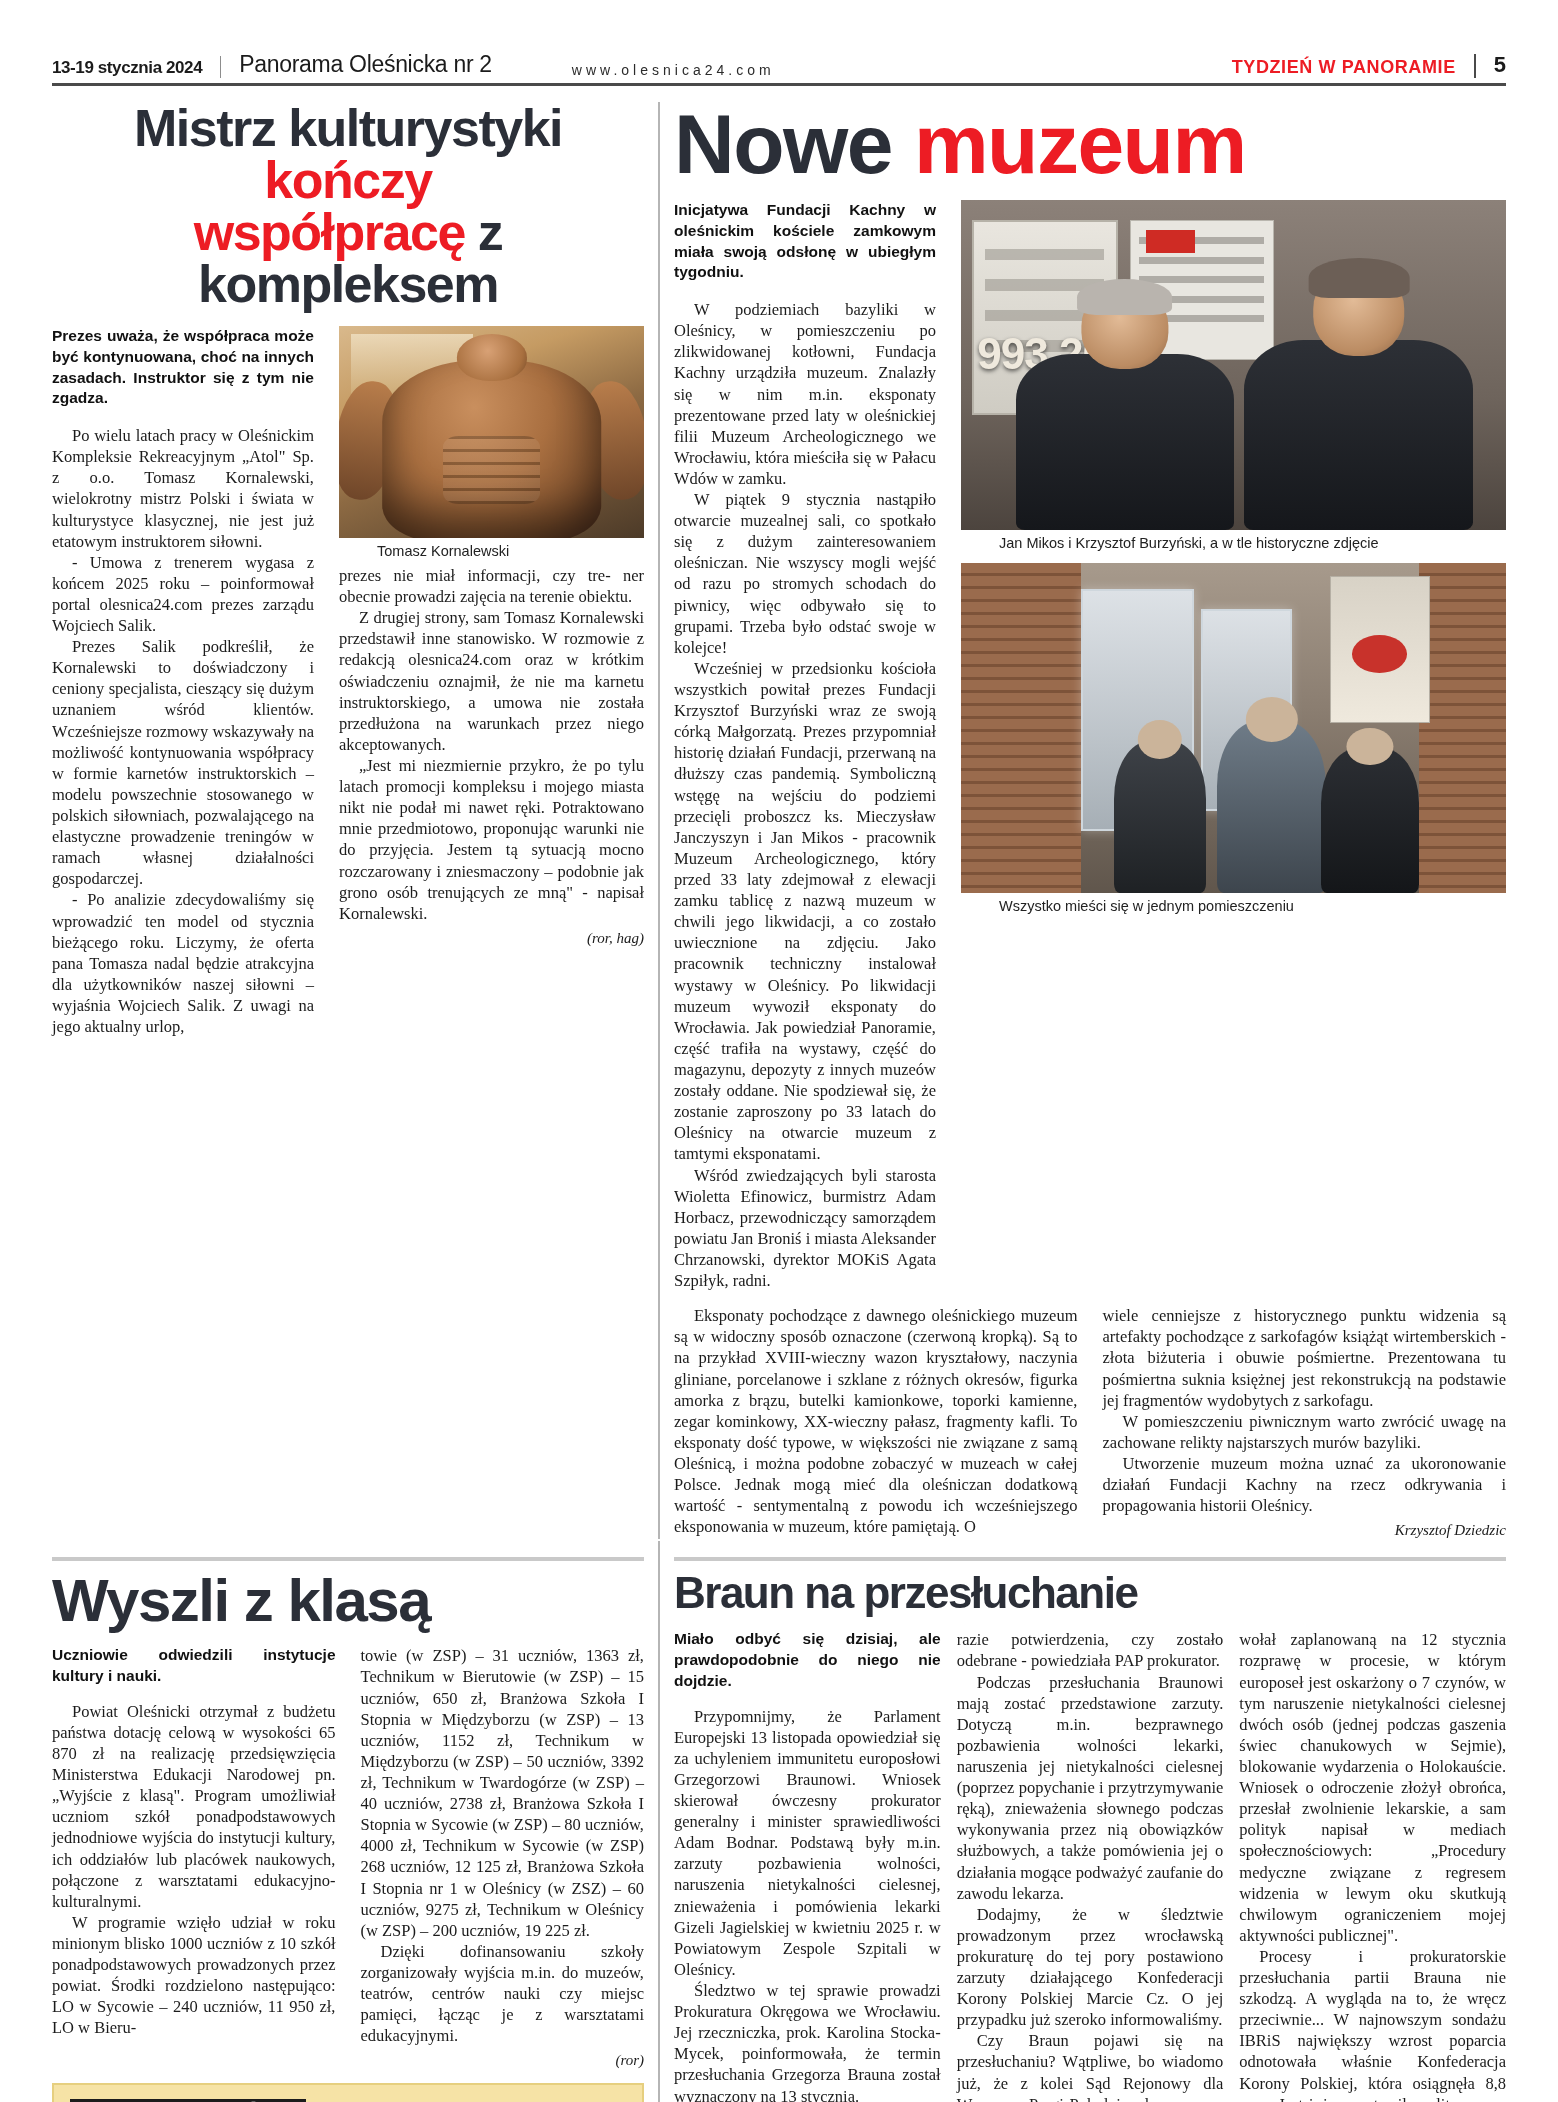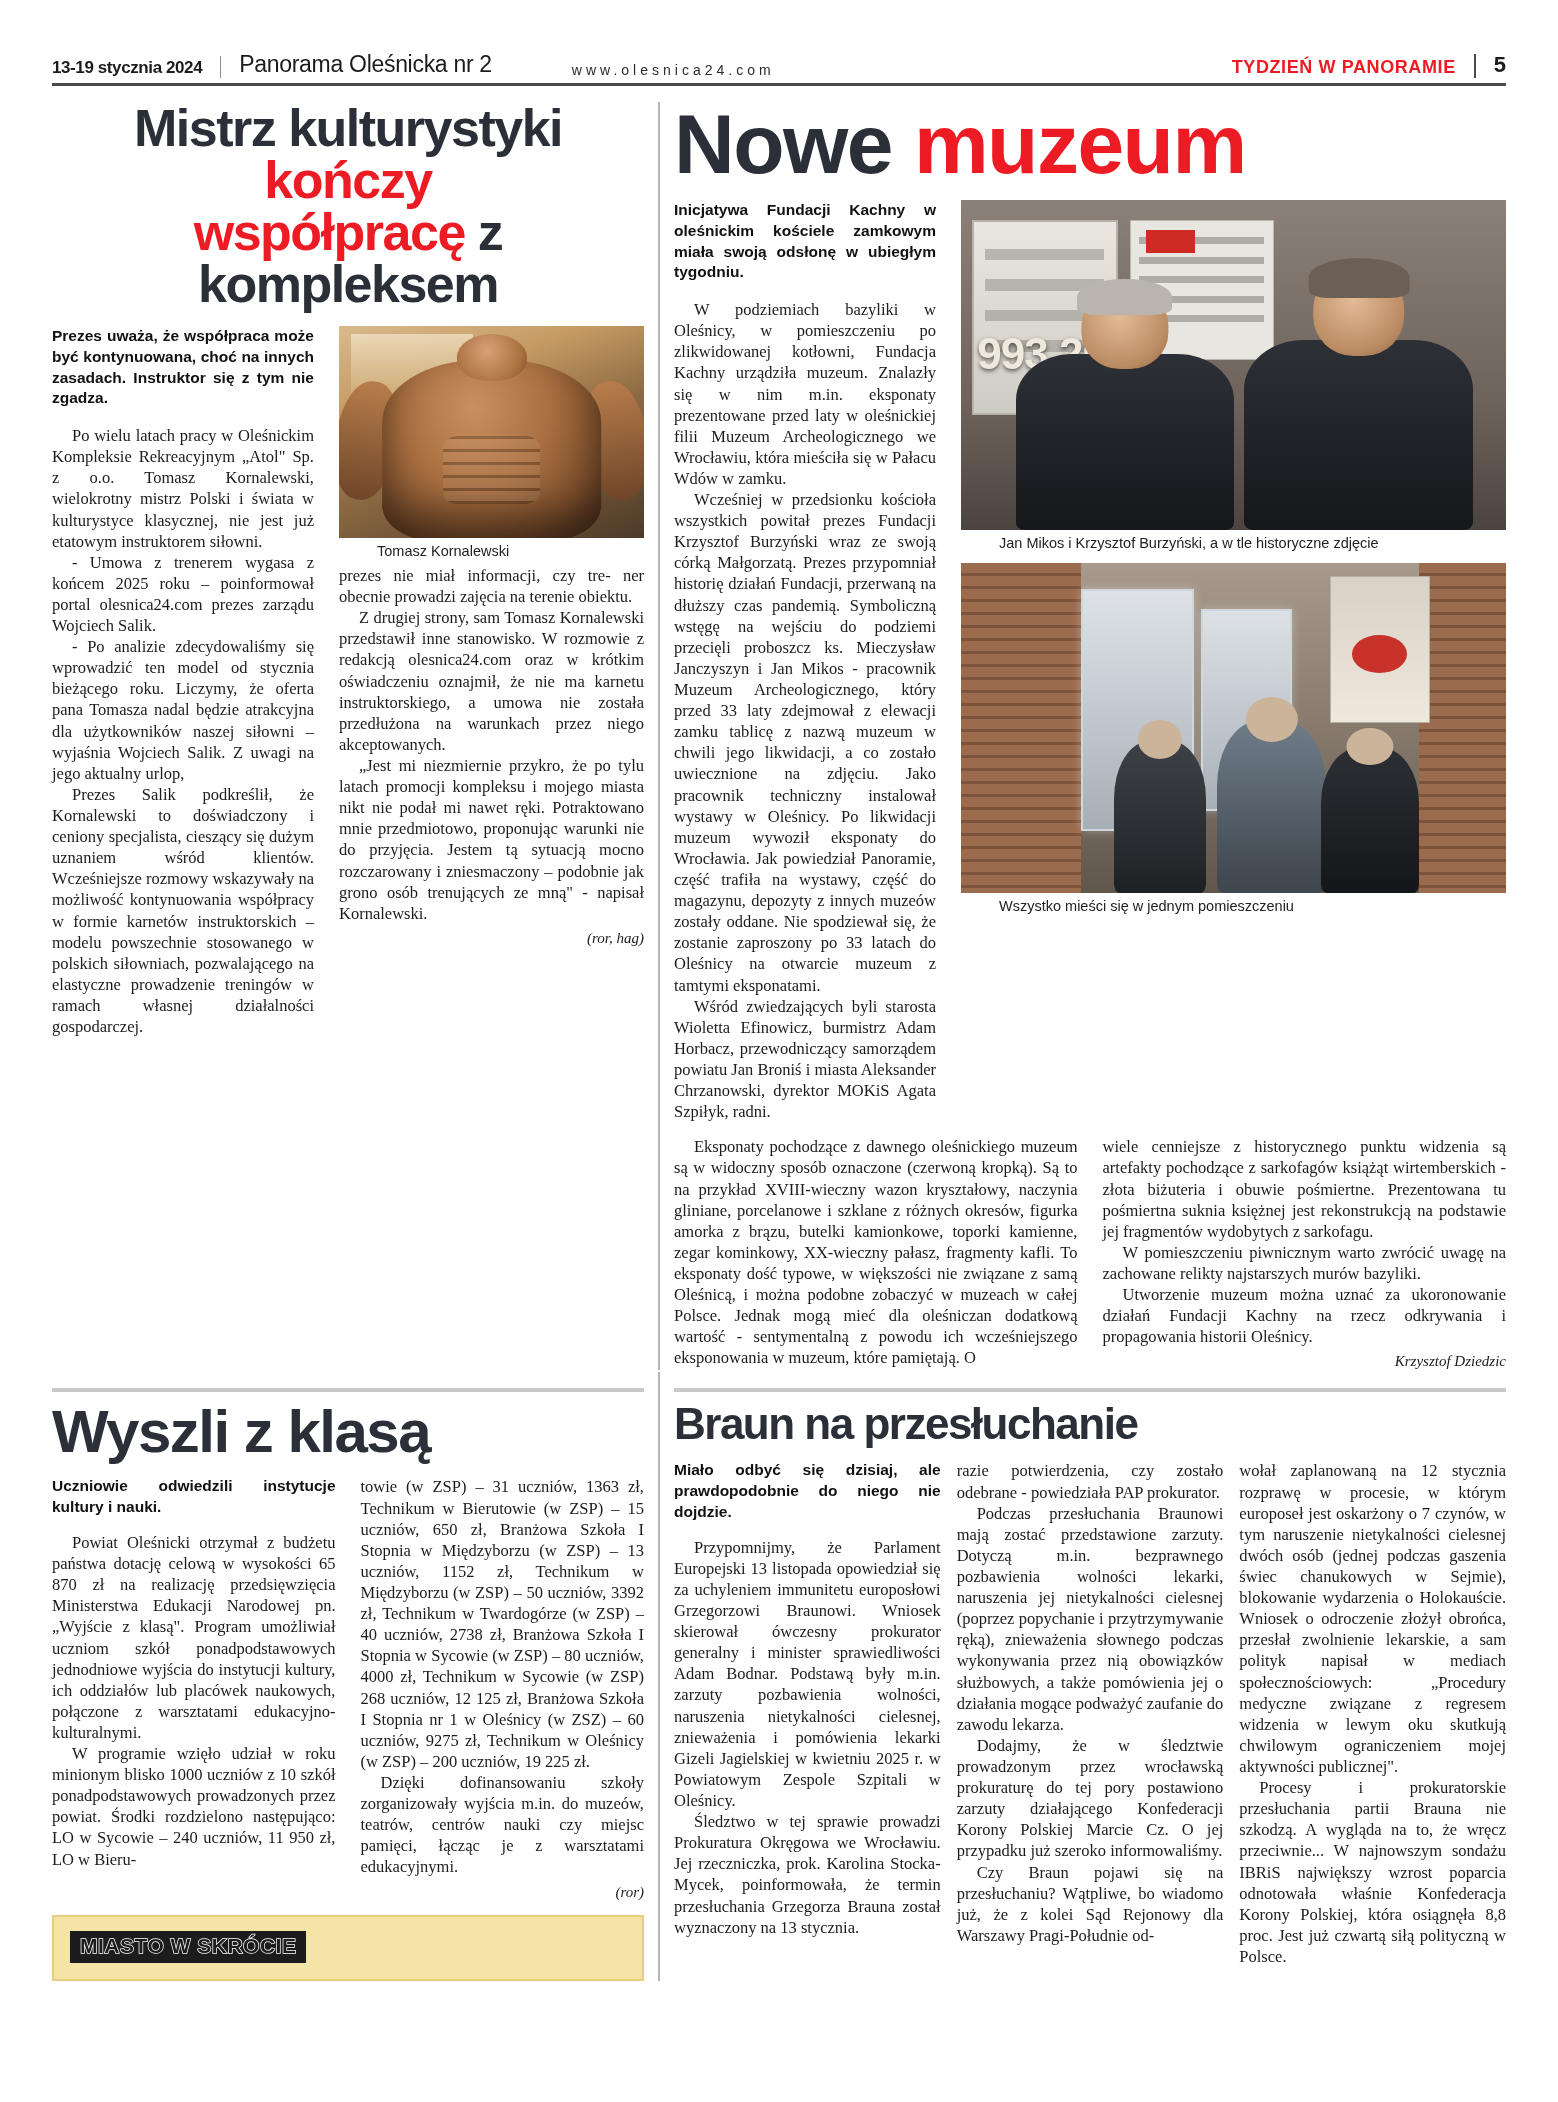--- a/index.html
+++ b/index.html
@@ -148,22 +148,22 @@
         <span>Mistrz kulturystyki </span><span class="red">kończy</span><br>
         <span class="red">współpracę</span><span> z kompleksem</span>
       </h1>
 
       <div class="cols2" style="margin-top:16px;">
         <div style="flex:0 0 262px;">
           <div class="lede">Prezes uważa, że współpraca może być kontynuowana, choć na innych zasadach. Instruktor się z tym nie zgadza.</div>
           <div class="body-txt" style="margin-top:16px;">
             <p>Po wielu latach pracy w Oleśnickim Kompleksie Rekreacyjnym „Atol" Sp. z o.o. Tomasz Kornalewski, wielokrotny mistrz Polski i świata w kulturystyce klasycznej, nie jest już etatowym instruktorem siłowni.</p>
             <p>- Umowa z trenerem wygasa z końcem 2025 roku – poinformował portal olesnica24.com prezes zarządu Wojciech Salik.</p>
+            <p>Prezes Salik podkreślił, że Kornalewski to doświadczony i ceniony specjalista, cieszący się dużym uznaniem wśród klientów. Wcześniejsze rozmowy wskazywały na możliwość kontynuowania współpracy w formie karnetów instruktorskich – modelu powszechnie stosowanego w polskich siłowniach, pozwalającego na elastyczne prowadzenie treningów w ramach własnej działalności gospodarczej.</p>
             <p>- Po analizie zdecydowaliśmy się wprowadzić ten model od stycznia bieżącego roku. Liczymy, że oferta pana Tomasza nadal będzie atrakcyjna dla użytkowników naszej siłowni – wyjaśnia Wojciech Salik. Z uwagi na jego aktualny urlop,</p>
-            <p>Prezes Salik podkreślił, że Kornalewski to doświadczony i ceniony specjalista, cieszący się dużym uznaniem wśród klientów. Wcześniejsze rozmowy wskazywały na możliwość kontynuowania współpracy w formie karnetów instruktorskich – modelu powszechnie stosowanego w polskich siłowniach, pozwalającego na elastyczne prowadzenie treningów w ramach własnej działalności gospodarczej.</p>
           </div>
         </div>
         <div>
           <div class="photo ph1" style="height:212px;">
             <div class="sky"></div>
               <div class="win"></div>
             <div class="arm-l"></div>
               <div class="arm-r"></div>
             <div class="torso"></div>
               <div class="abs"></div>
@@ -185,20 +185,21 @@
     <div class="right-col">
       <h1 class="hl hl-b">
         <span>Nowe </span><span class="red">muzeum</span>
       </h1>
 
       <div class="cols2" style="margin-top:14px;">
         <div style="flex:0 0 262px;">
           <div class="lede">Inicjatywa Fundacji Kachny w oleśnickim kościele zamkowym miała swoją odsłonę w ubiegłym tygodniu.</div>
           <div class="body-txt" style="margin-top:16px;">
             <p>W podziemiach bazyliki w Oleśnicy, w pomieszczeniu po zlikwidowanej kotłowni, Fundacja Kachny urządziła muzeum. Znalazły się w nim m.in. eksponaty prezentowane przed laty w oleśnickiej filii Muzeum Archeologicznego we Wrocławiu, która mieściła się w Pałacu Wdów w zamku.</p>
+            <p>W piątek 9 stycznia nastąpiło otwarcie muzealnej sali, co spotkało się z dużym zainteresowaniem oleśniczan. Nie wszyscy mogli wejść od razu po stromych schodach do piwnicy, więc odbywało się to grupami. Trzeba było odstać swoje w kolejce!</p>
             <p>Wcześniej w przedsionku kościoła wszystkich powitał prezes Fundacji Krzysztof Burzyński wraz ze swoją córką Małgorzatą. Prezes przypomniał historię działań Fundacji, przerwaną na dłuższy czas pandemią. Symboliczną wstęgę na wejściu do podziemi przecięli proboszcz ks. Mieczysław Janczyszyn i Jan Mikos - pracownik Muzeum Archeologicznego, który przed 33 laty zdejmował z elewacji zamku tablicę z nazwą muzeum w chwili jego likwidacji, a co zostało uwiecznione na zdjęciu. Jako pracownik techniczny instalował wystawy w Oleśnicy. Po likwidacji muzeum wywoził eksponaty do Wrocławia. Jak powiedział Panoramie, część trafiła na wystawy, część do magazynu, depozyty z innych muzeów zostały oddane. Nie spodziewał się, że zostanie zaproszony po 33 latach do Oleśnicy na otwarcie muzeum z tamtymi eksponatami.</p>
             <p>Wśród zwiedzających byli starosta Wioletta Efinowicz, burmistrz Adam Horbacz, przewodniczący samorządem powiatu Jan Broniś i miasta Aleksander Chrzanowski, dyrektor MOKiS Agata Szpiłyk, radni.</p>
           </div>
         </div>
         <div>
           <div class="photo ph2" style="height:330px;">
             <div class="wallbg"></div>
             <div class="panel">
               <div class="ln" style="top:14%"></div>
                 <div class="ln" style="top:30%"></div>

